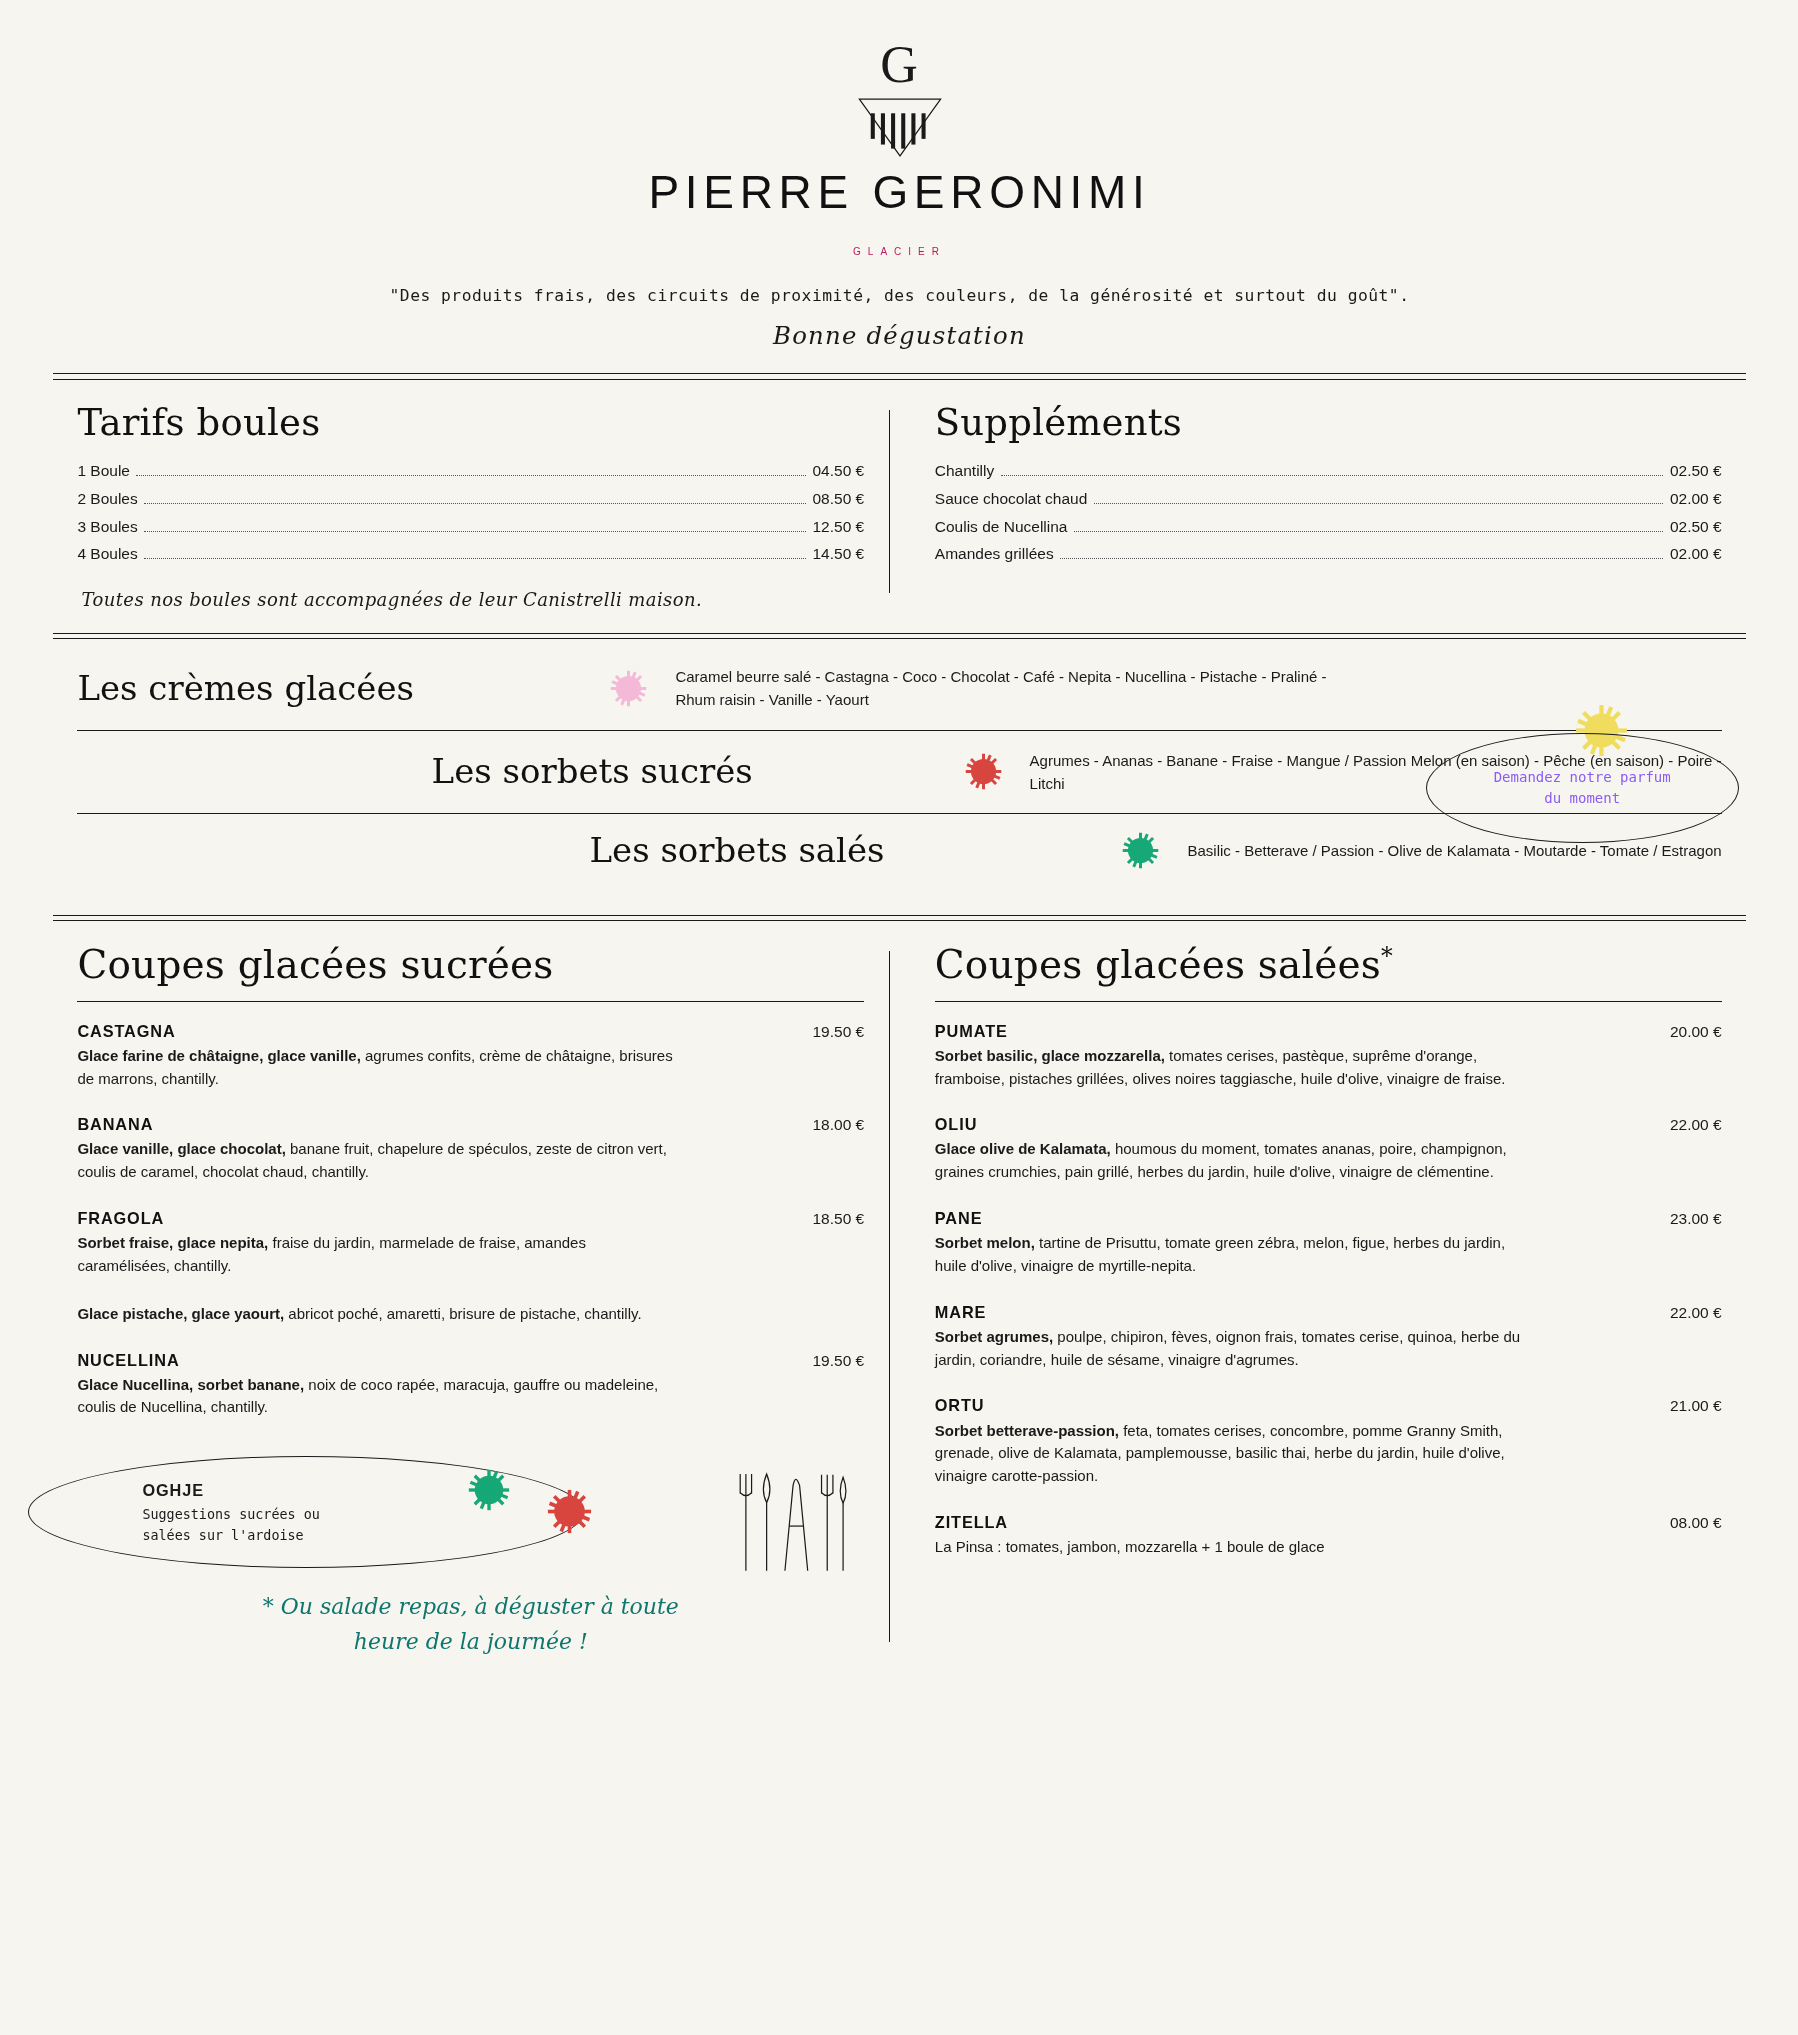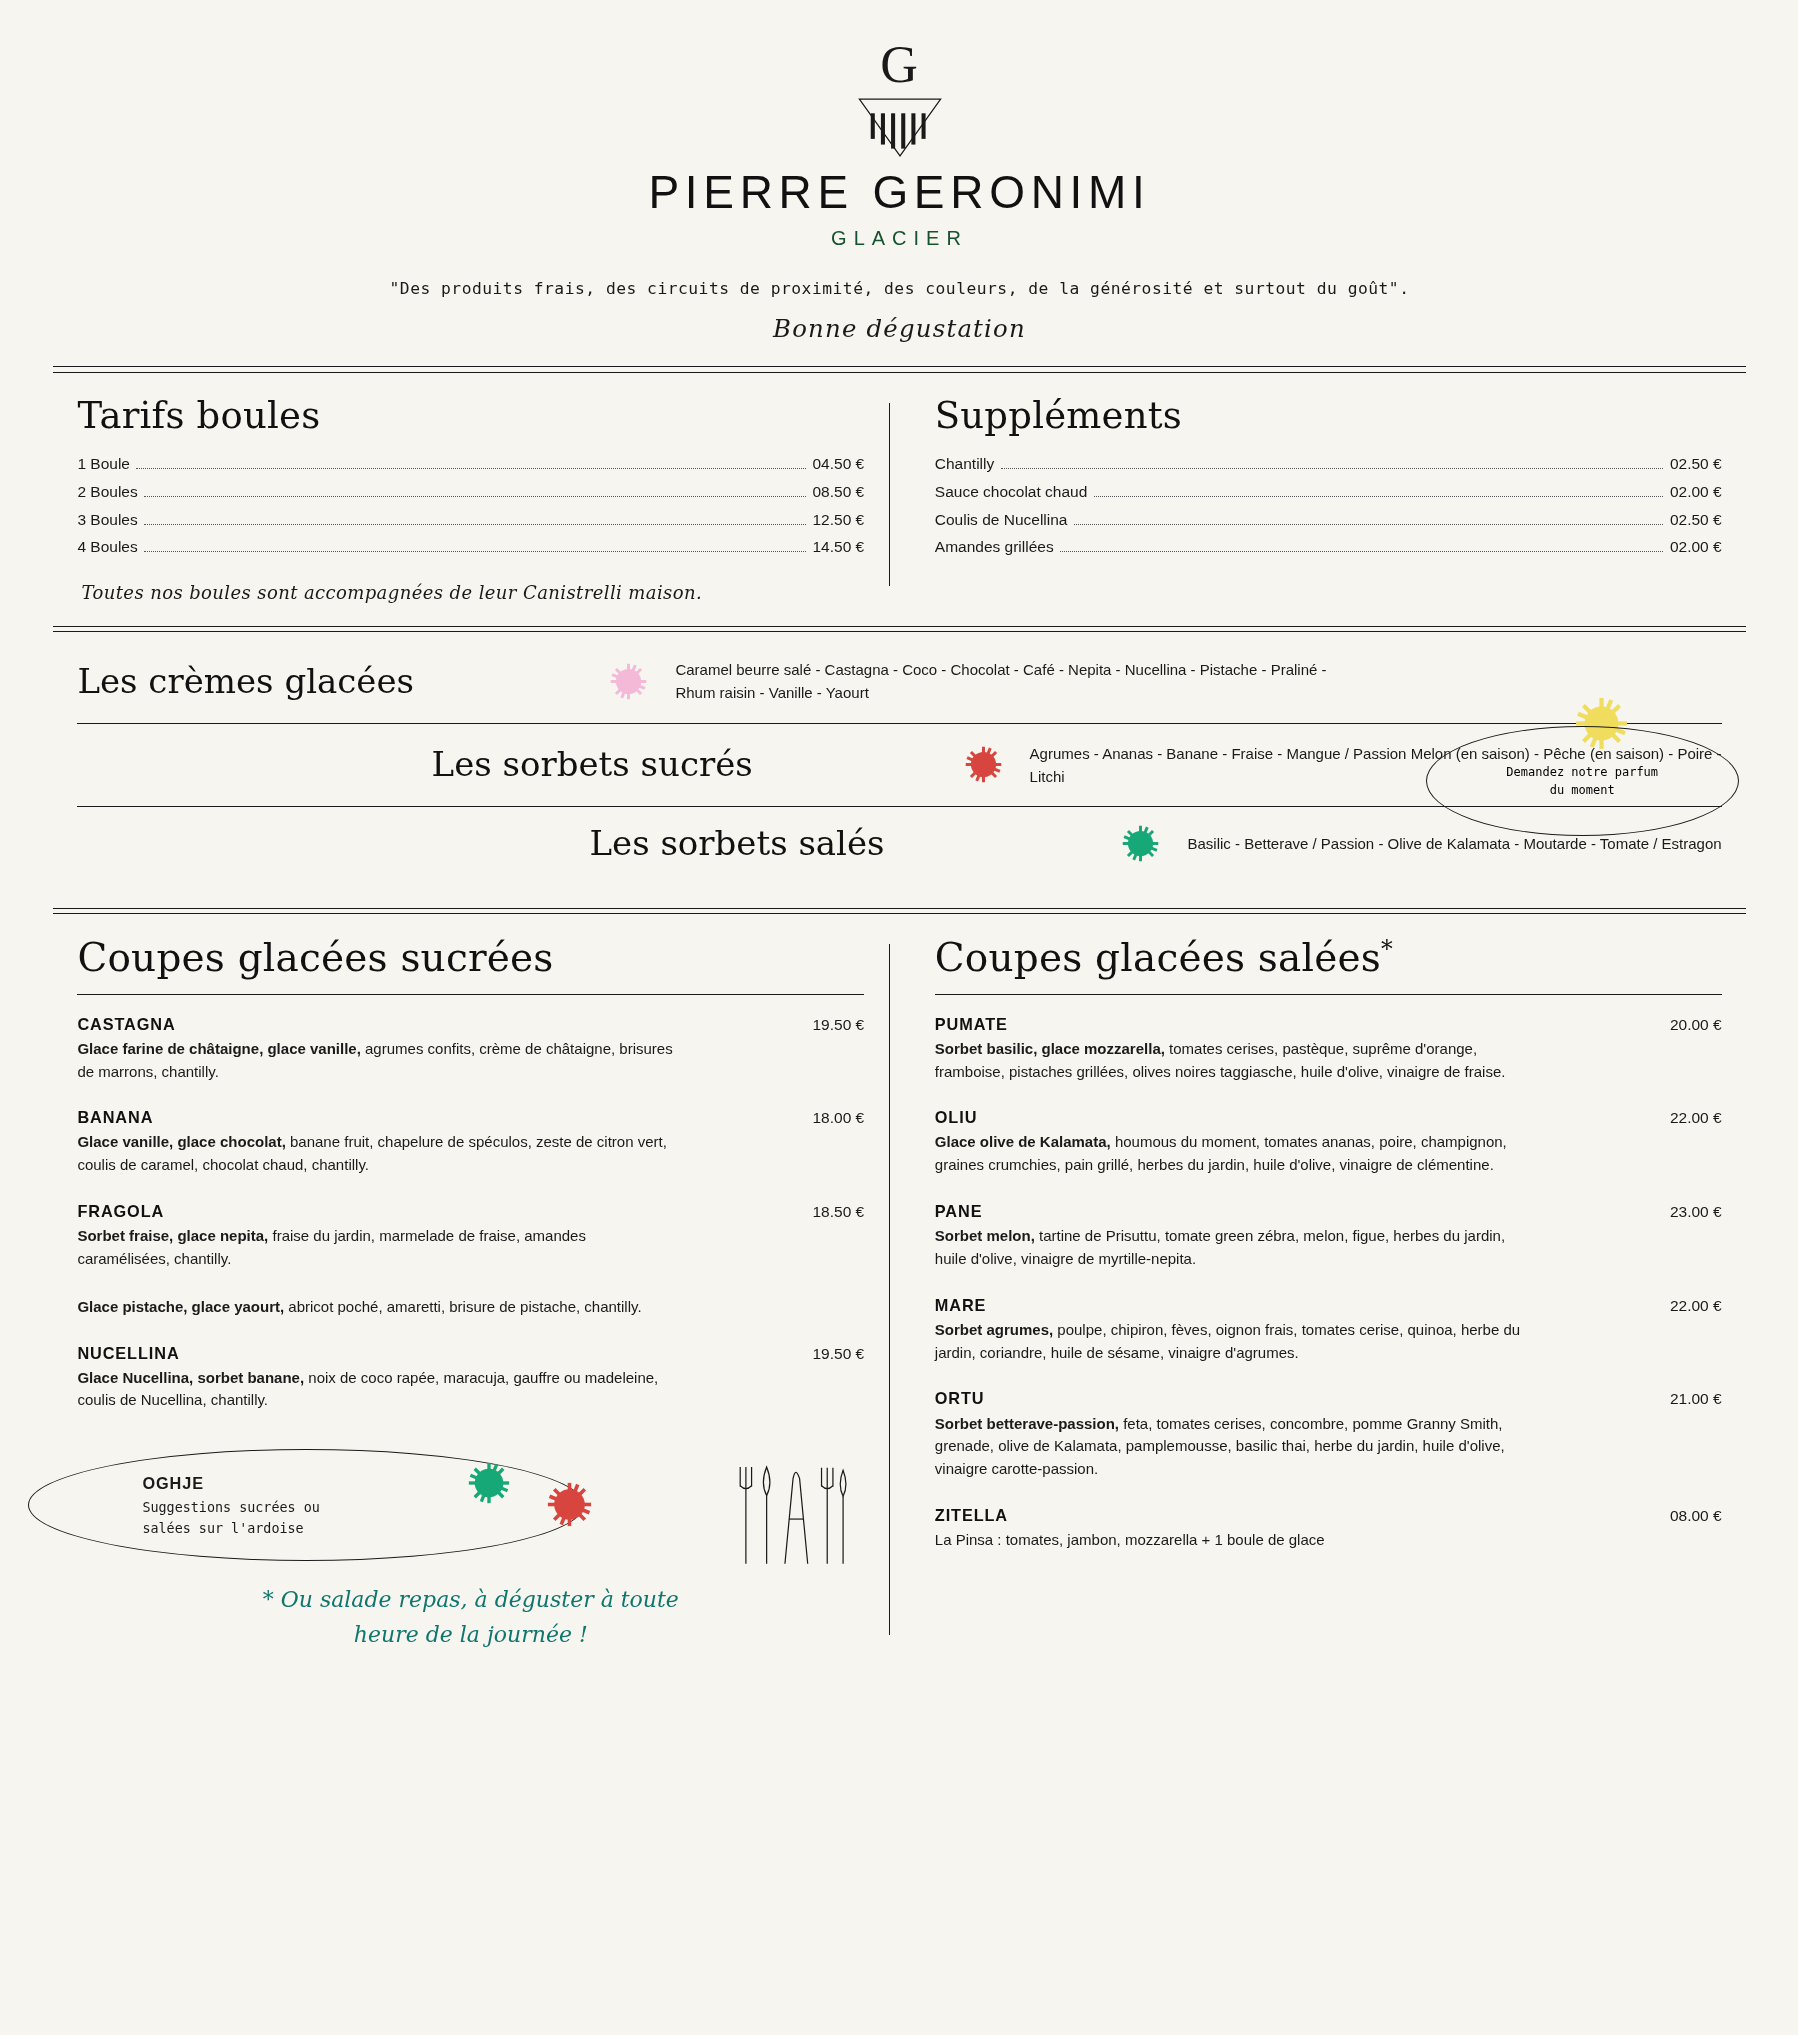--- a/index.html
+++ b/index.html
@@ -48,24 +48,24 @@
   .cone svg { display:block; }
   .brand {
     font-family: "Liberation Sans", sans-serif;
     font-size: 46px;
     letter-spacing: 5.7px;
     font-weight: 400;
     margin-top: 8.1px;
     color: #111;
   }
   .brand-sub {
-    font-size: 20px;
+    font-size: 10px;
     letter-spacing: 7px;
-    margin-top: 8px;
-    color: #14532d;
+    margin-top: 27px;
+    color: #be185d;
   }
   .quote {
     margin-top: 29px;
     font-family: "DejaVu Sans Mono", monospace;
     font-size: 16.3px;
     letter-spacing: 0.5px;
     color: #1a1a1a;
   }
   .script {
     font-family: "DejaVu Serif", serif;
@@ -177,24 +177,24 @@
     border-radius: 50%;
   }
   .bubble .btext {
     position: absolute;
     inset: 0;
     display: flex;
     flex-direction: column;
     align-items: center;
     justify-content: center;
     font-family: "DejaVu Sans Mono", monospace;
-    font-size: 12px;
+    font-size: 14px;
     line-height: 1.5;
     text-align: center;
-    color: #000000;
+    color: #8b5cf6;
   }
   .sun {
     position: absolute;
     right: 118px;
     top: 65px;
     width: 53px; height: 53px;
   }
 
   
   .coupes {

